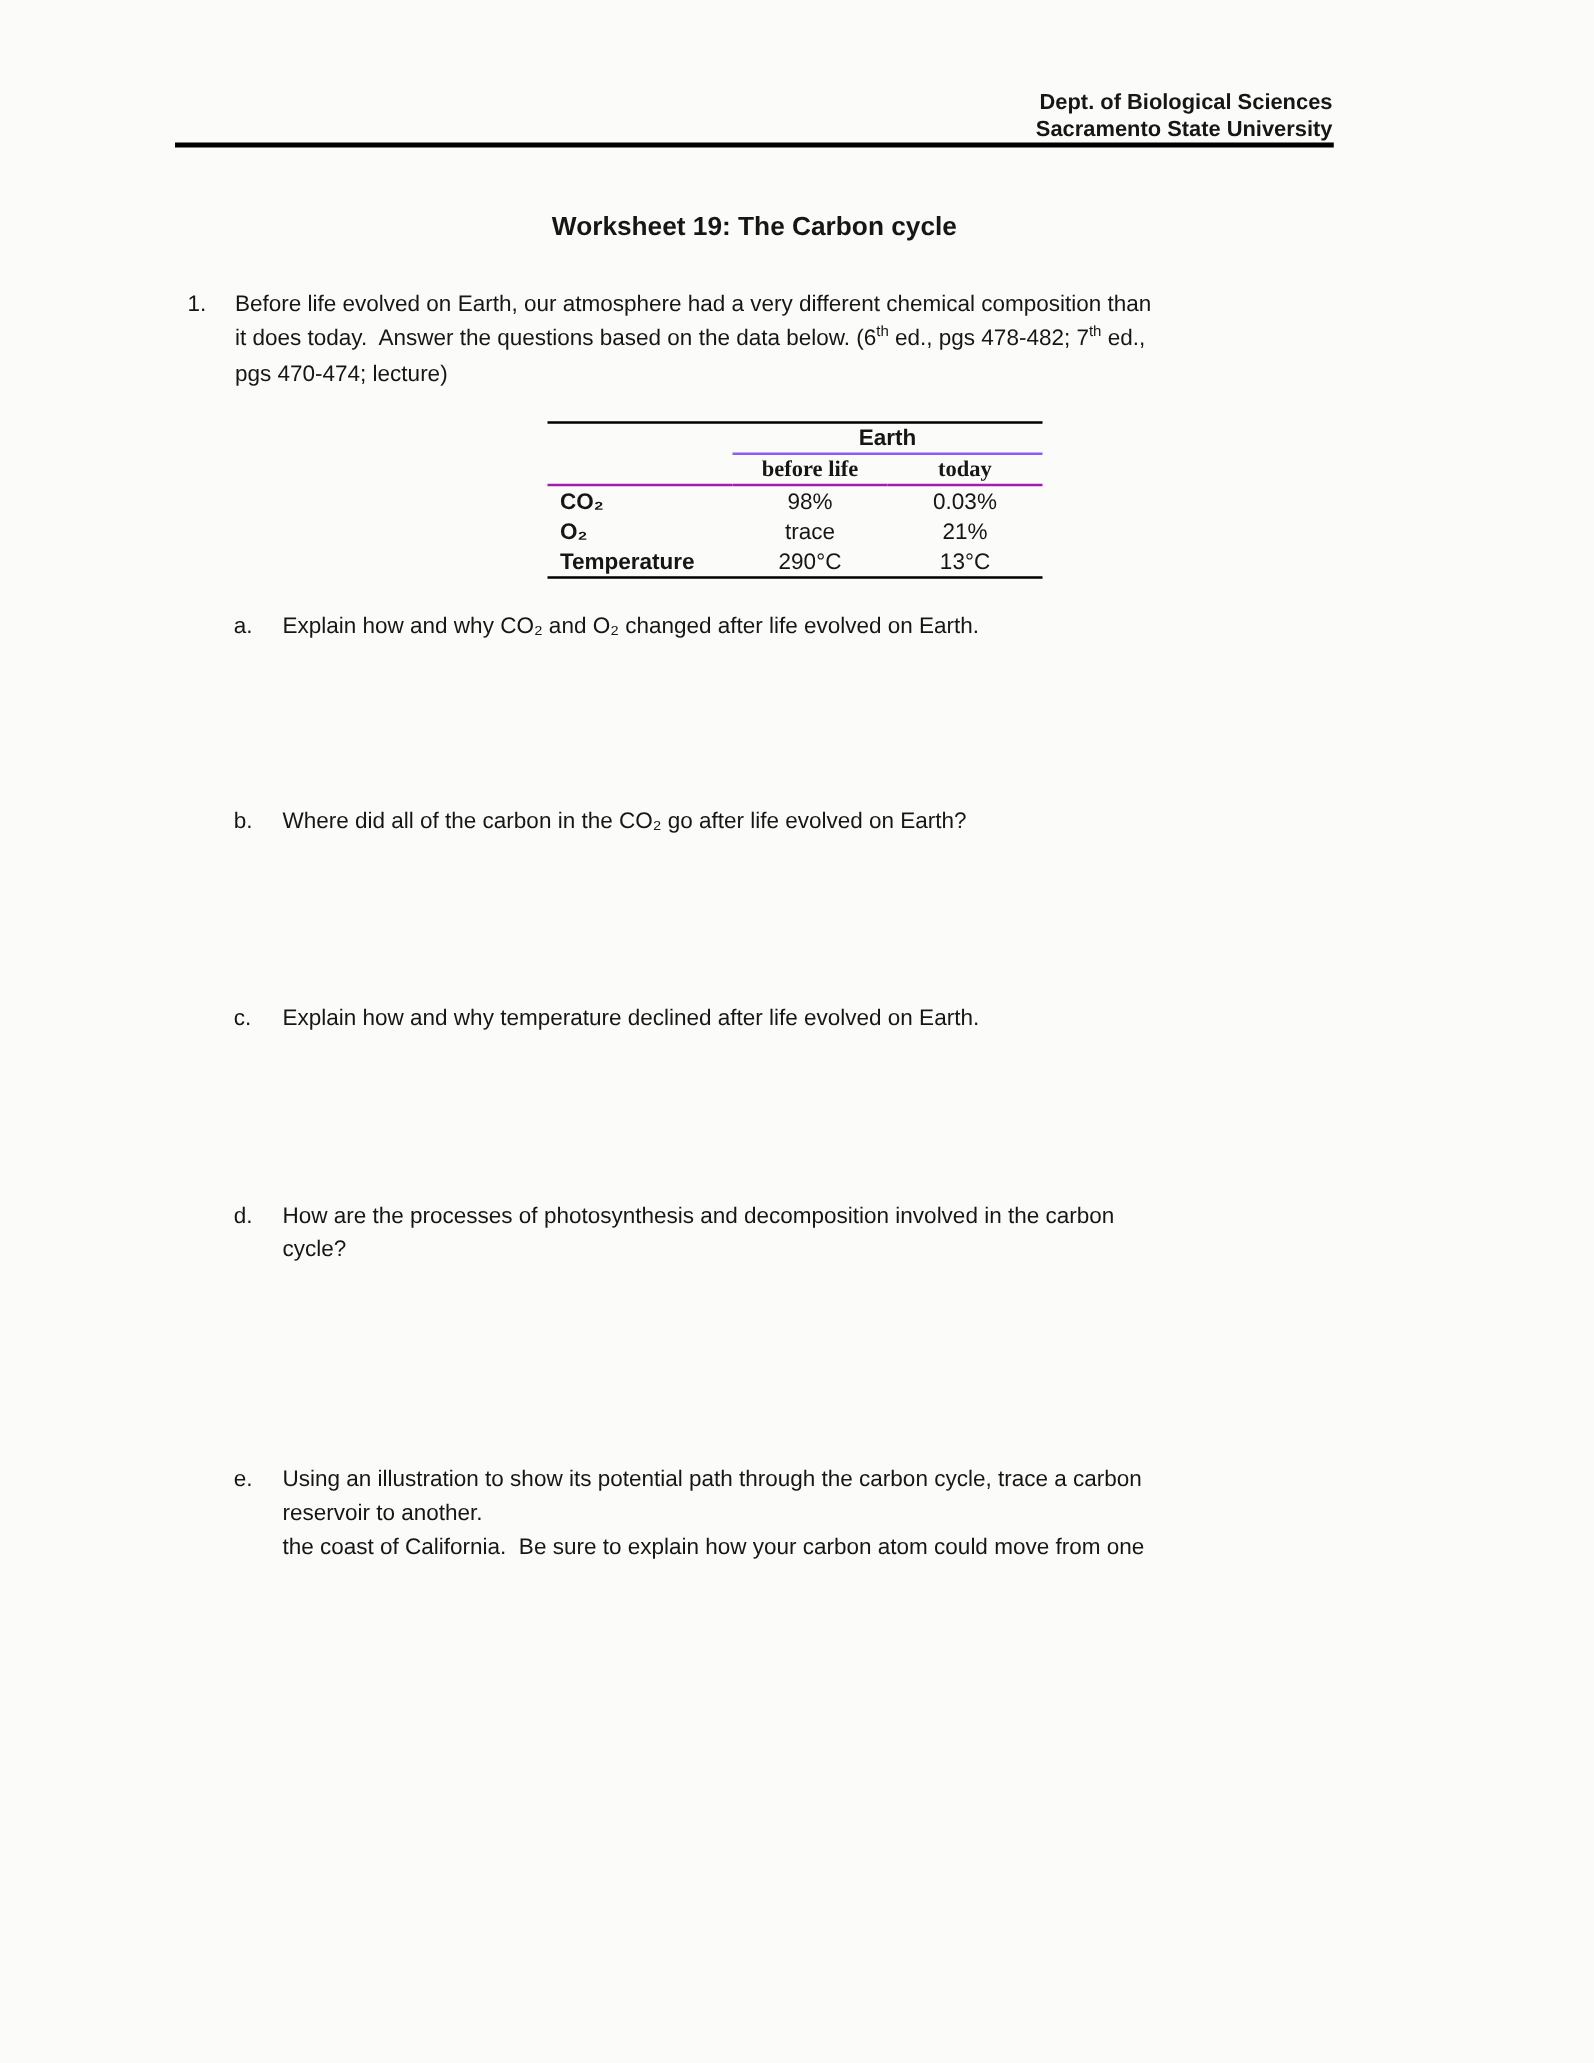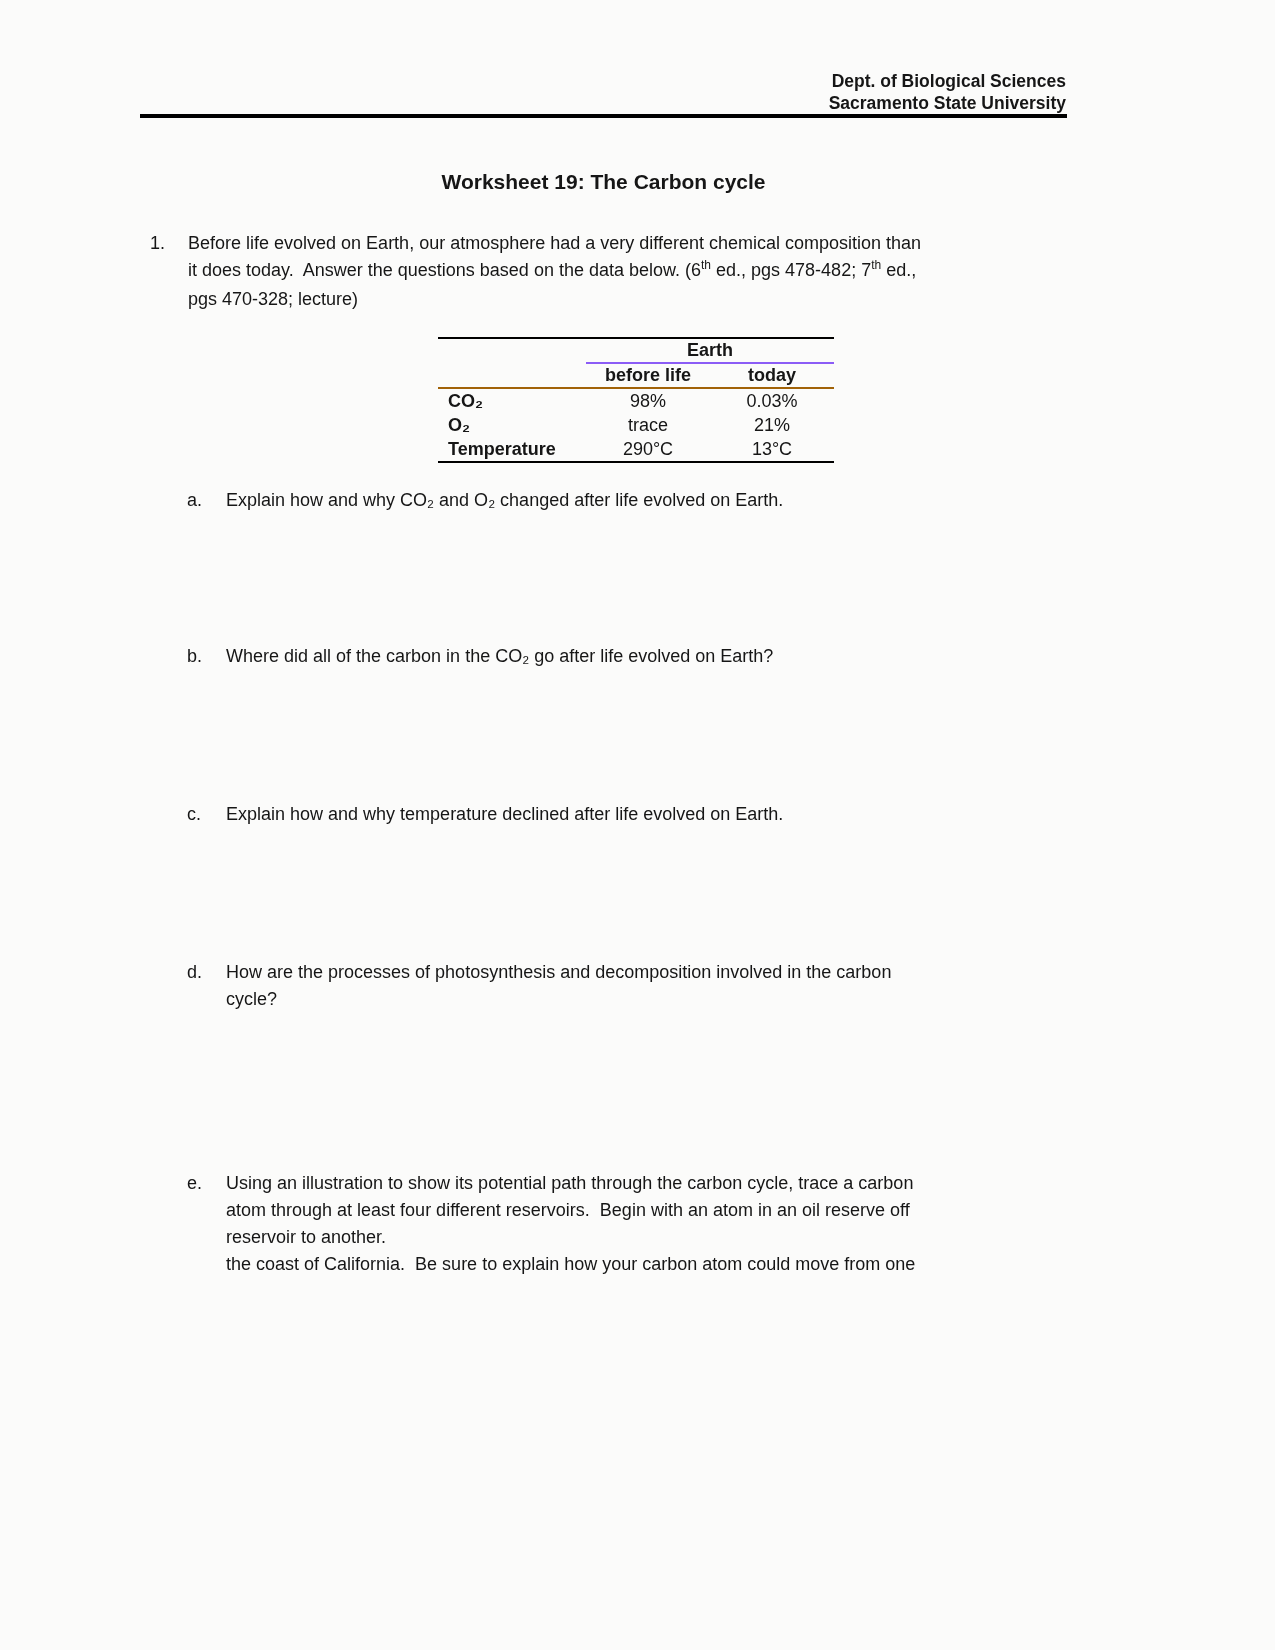--- a/index.html
+++ b/index.html
@@ -32,21 +32,21 @@
     display:grid;
     grid-template-columns:148px 124px 124px;
     grid-template-rows:25px 25px 24px 24px 24px;
     border-top:2px solid #000;
     border-bottom:2px solid #000;
     font-size:18px;
   }
   .cell{box-sizing:border-box;display:flex;align-items:center;justify-content:center;white-space:pre;}
   .cell.lbl{justify-content:flex-start;padding-left:10px;font-weight:bold;}
   .group-h{grid-column:2/4;border-bottom:2px solid #8b5cf6;font-weight:bold;}
-  .hrow{border-bottom:2px solid #a16207;}
+  .hrow{border-bottom:2px solid #a21caf;font-family:Liberation Serif, serif;}
   .ch{font-weight:bold;}
   
   .sq-letter-a{left:187px;top:487px;}
   .sq-text-a{left:226px;top:487px;}
   .sq-letter-b{left:187px;top:643px;}
   .sq-text-b{left:226px;top:643px;}
   .sq-letter-c{left:187px;top:801px;}
   .sq-text-c{left:226px;top:801px;}
   .sq-letter-d{left:187px;top:959px;}
   .sq-text-d{left:226px;top:959px;}
@@ -65,21 +65,21 @@
   </div>
 
   <div class="header-rule"></div>
 
   <h1 class="doc-title">Worksheet 19: The Carbon cycle</h1>
 
   <div class="q-num q1-num">1.</div>
   <div class="q-text q1-text">
     <div class="line">Before life evolved on Earth, our atmosphere had a very different chemical composition than</div>
     <div class="line"><span>it does today.  Answer the questions based on the data below. (6</span><span class="sup">th</span><span> ed., pgs 478-482; 7</span><span class="sup">th</span><span> ed.,</span></div>
-    <div class="line">pgs 470-328; lecture)</div>
+    <div class="line">pgs 470-474; lecture)</div>
   </div>
 
   <div class="atm-table">
     <div class="cell"></div>
     <div class="cell group-h">Earth</div>
 
     <div class="cell hrow"></div>
     <div class="cell hrow ch">before life</div>
     <div class="cell hrow ch">today</div>
 
@@ -113,18 +113,17 @@
 
   <div class="q-num sq-letter-d">d.</div>
   <div class="q-text sq-text-d">
     <div class="line">How are the processes of photosynthesis and decomposition involved in the carbon</div>
     <div class="line">cycle?</div>
   </div>
 
   <div class="q-num sq-letter-e">e.</div>
   <div class="q-text sq-text-e">
     <div class="line">Using an illustration to show its potential path through the carbon cycle, trace a carbon</div>
-    <div class="line">atom through at least four different reservoirs.  Begin with an atom in an oil reserve off</div>
     <div class="line">reservoir to another.</div>
     <div class="line">the coast of California.  Be sure to explain how your carbon atom could move from one</div>
   </div>
 
 </div>
 
 </body></html>

